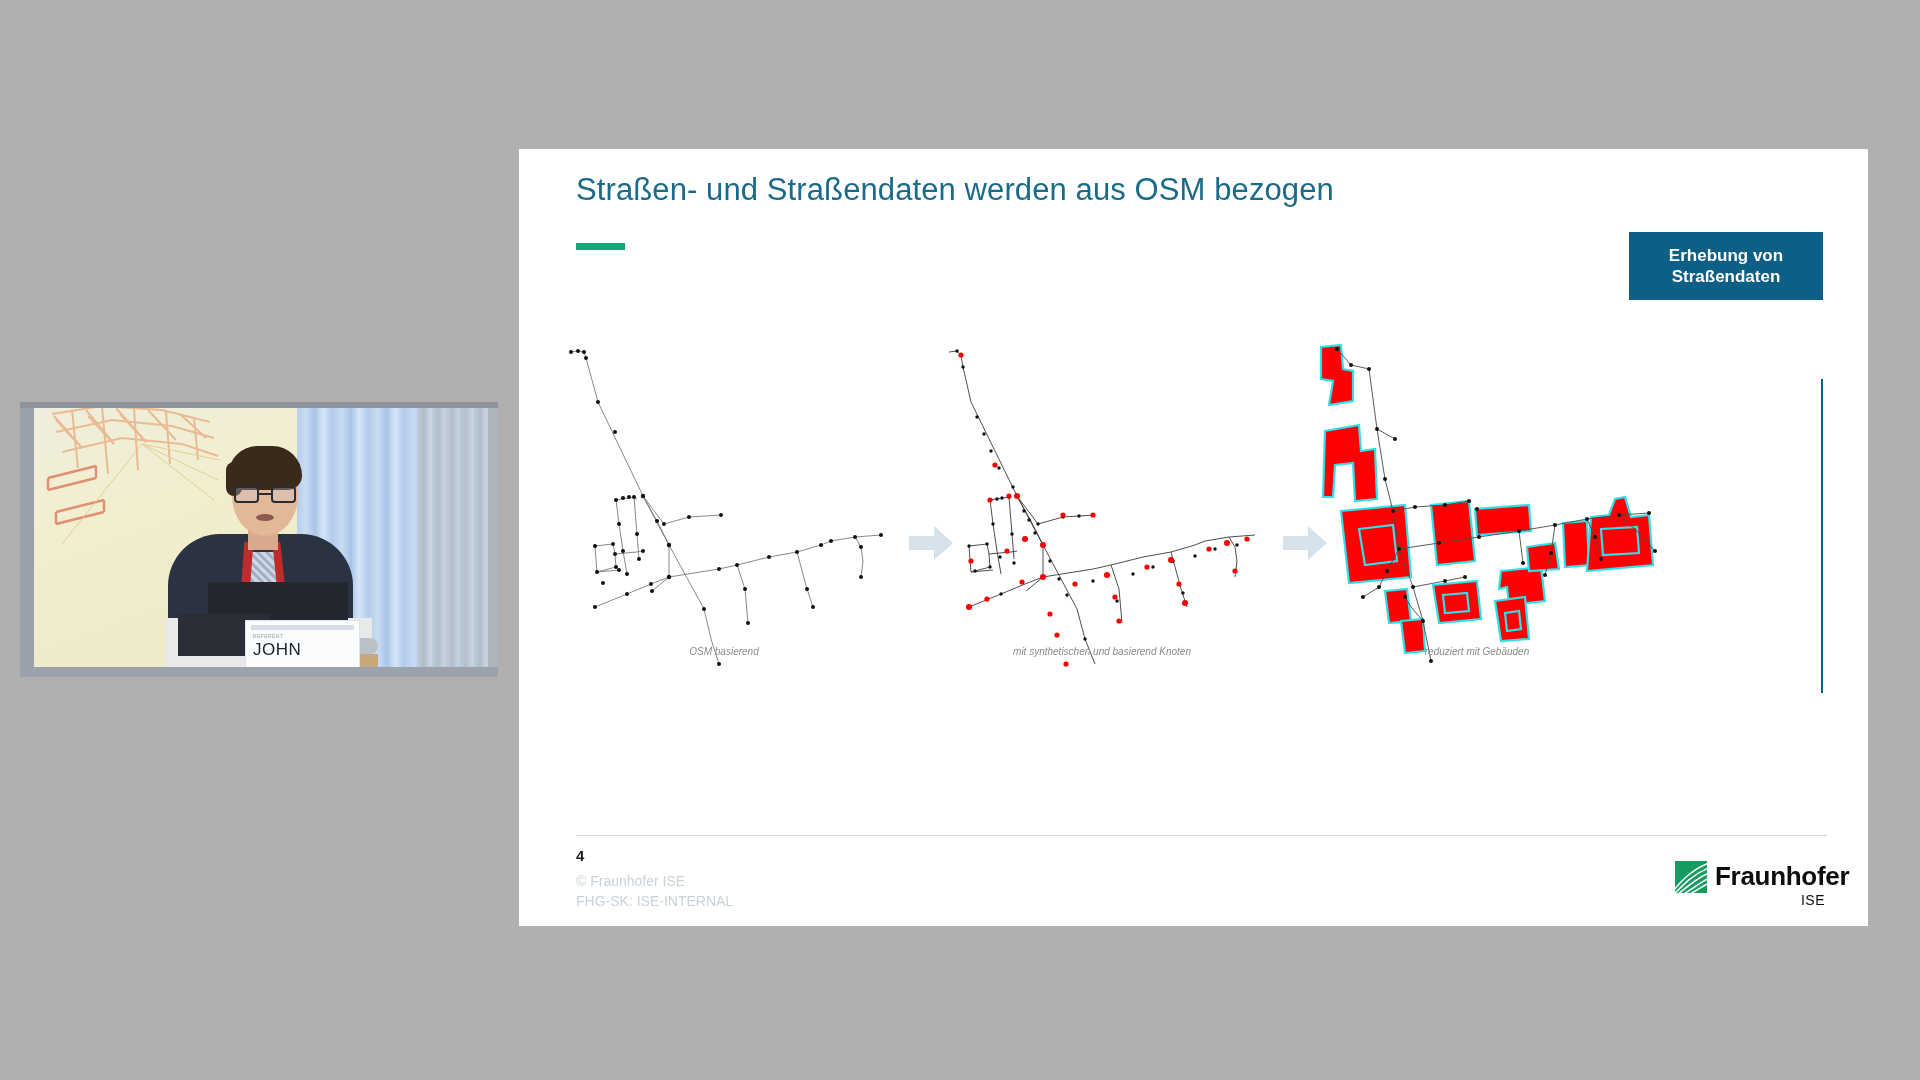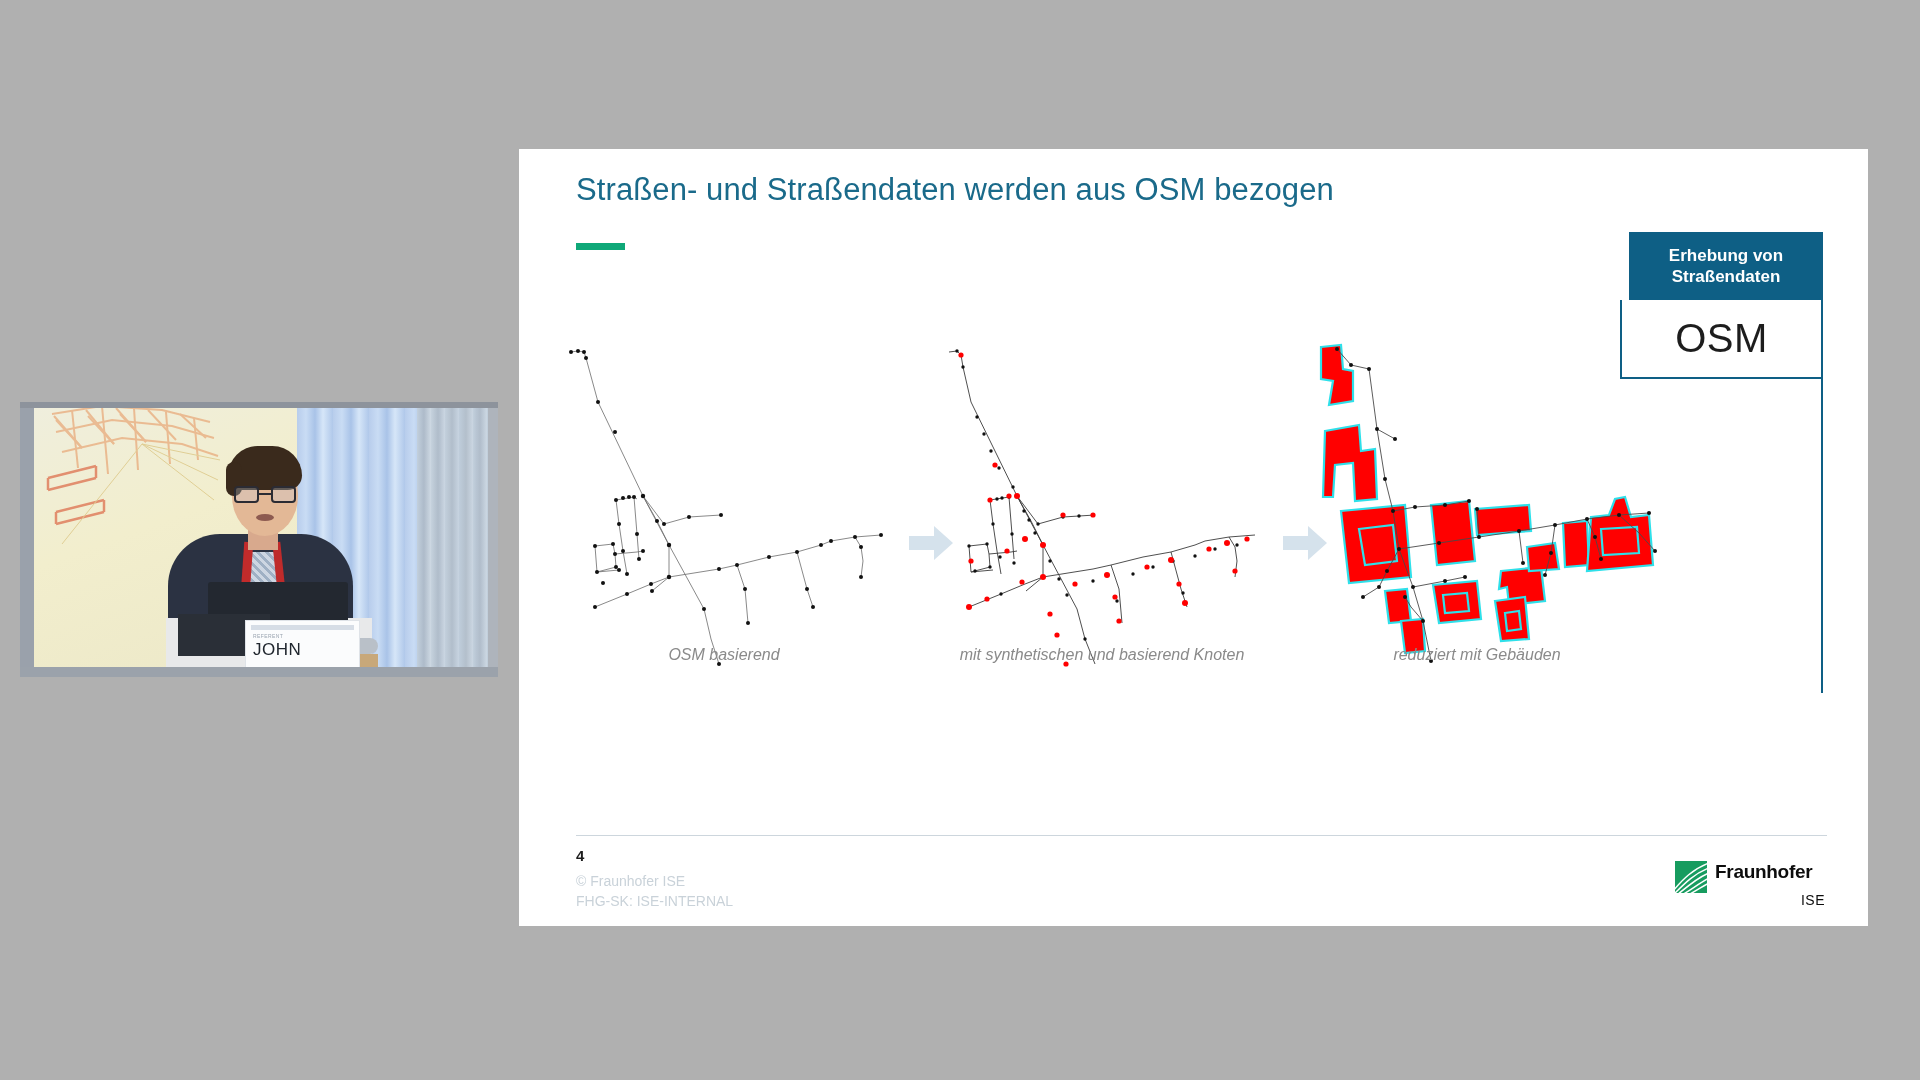--- a/index.html
+++ b/index.html
@@ -95,34 +95,34 @@
   #diagram-1 { left: 40px; }
   #diagram-2 { left: 428px; }
   #diagram-3 { left: 800px; width: 380px; }
   .diagram svg { width: 100%; height: 100%; display: block; }
 
   .arrow { position: absolute; top: 375px; width: 48px; height: 38px; }
   #arrow-1 { left: 388px; }
   #arrow-2 { left: 762px; }
 
   .caption {
-    position: absolute; top: 497px; font-size: 16px; font-style: italic; color: #8a8a8a;
+    position: absolute; top: 497px; font-size: 10px; font-style: italic; color: #8a8a8a;
     text-align: center; width: 330px;
   }
   #caption-1 { left: 40px; }
   #caption-2 { left: 418px; }
   #caption-3 { left: 768px; width: 380px; }
 
   
   .footer-rule { position: absolute; left: 57px; top: 686px; width: 1251px; height: 1px; background: #cdd6dd; }
   .page-num { position: absolute; left: 57px; top: 698px; font-size: 15px; font-weight: bold; color: #1d1d1d; }
   .copyright { position: absolute; left: 57px; top: 722px; font-size: 14px; color: #c9d2d9; line-height: 1.45; }
   .logo { position: absolute; left: 1156px; top: 710px; width: 152px; height: 50px; }
   .logo-mark { position: absolute; left: 0; top: 2px; width: 32px; height: 32px; background: #179c5f; overflow: hidden; }
-  .logo-word { position: absolute; left: 40px; top: 2px; font-size: 19px; font-weight: bold; color: #0d0d0d; letter-spacing: -.3px; }
+  .logo-word { position: absolute; left: 40px; top: 2px; font-size: 26px; font-weight: bold; color: #0d0d0d; letter-spacing: -.3px; }
   .logo-sub { position: absolute; right: 2px; top: 33px; font-size: 14px; font-weight: normal; color: #0d0d0d; letter-spacing: .5px; }
 </style>
 </head>
 <body>
 
 <div id="stage">
 
   <div id="video-panel">
     <div class="vid-layer">
       <div class="vid-wallL"></div>
@@ -199,23 +199,20 @@
     </div>
   </div>
 
   <div id="slide">
 
     <div class="slide-title">Straßen- und Straßendaten werden aus OSM bezogen</div>
     <div class="title-rule"></div>
 
     <div class="info-box">
       <div class="info-head">Erhebung von Straßendaten</div>
-      <div class="info-body">
-        <span>OSM</span>
-      </div>
     </div>
     <div class="info-vline"></div>
 
     <div class="diagram" id="diagram-1">
       <svg viewBox="0 0 330 330">
         <g stroke="#6b6b6b" stroke-width="0.8" fill="none">
           <path d="M12 13 L19 12 L25 13 L27 19 L39 63"></path>
           <path d="M39 63 L84 157"></path>
           <path d="M84 157 L110 206"></path>
           <path d="M110 206 L145 270 L152 300 L160 325"></path>

